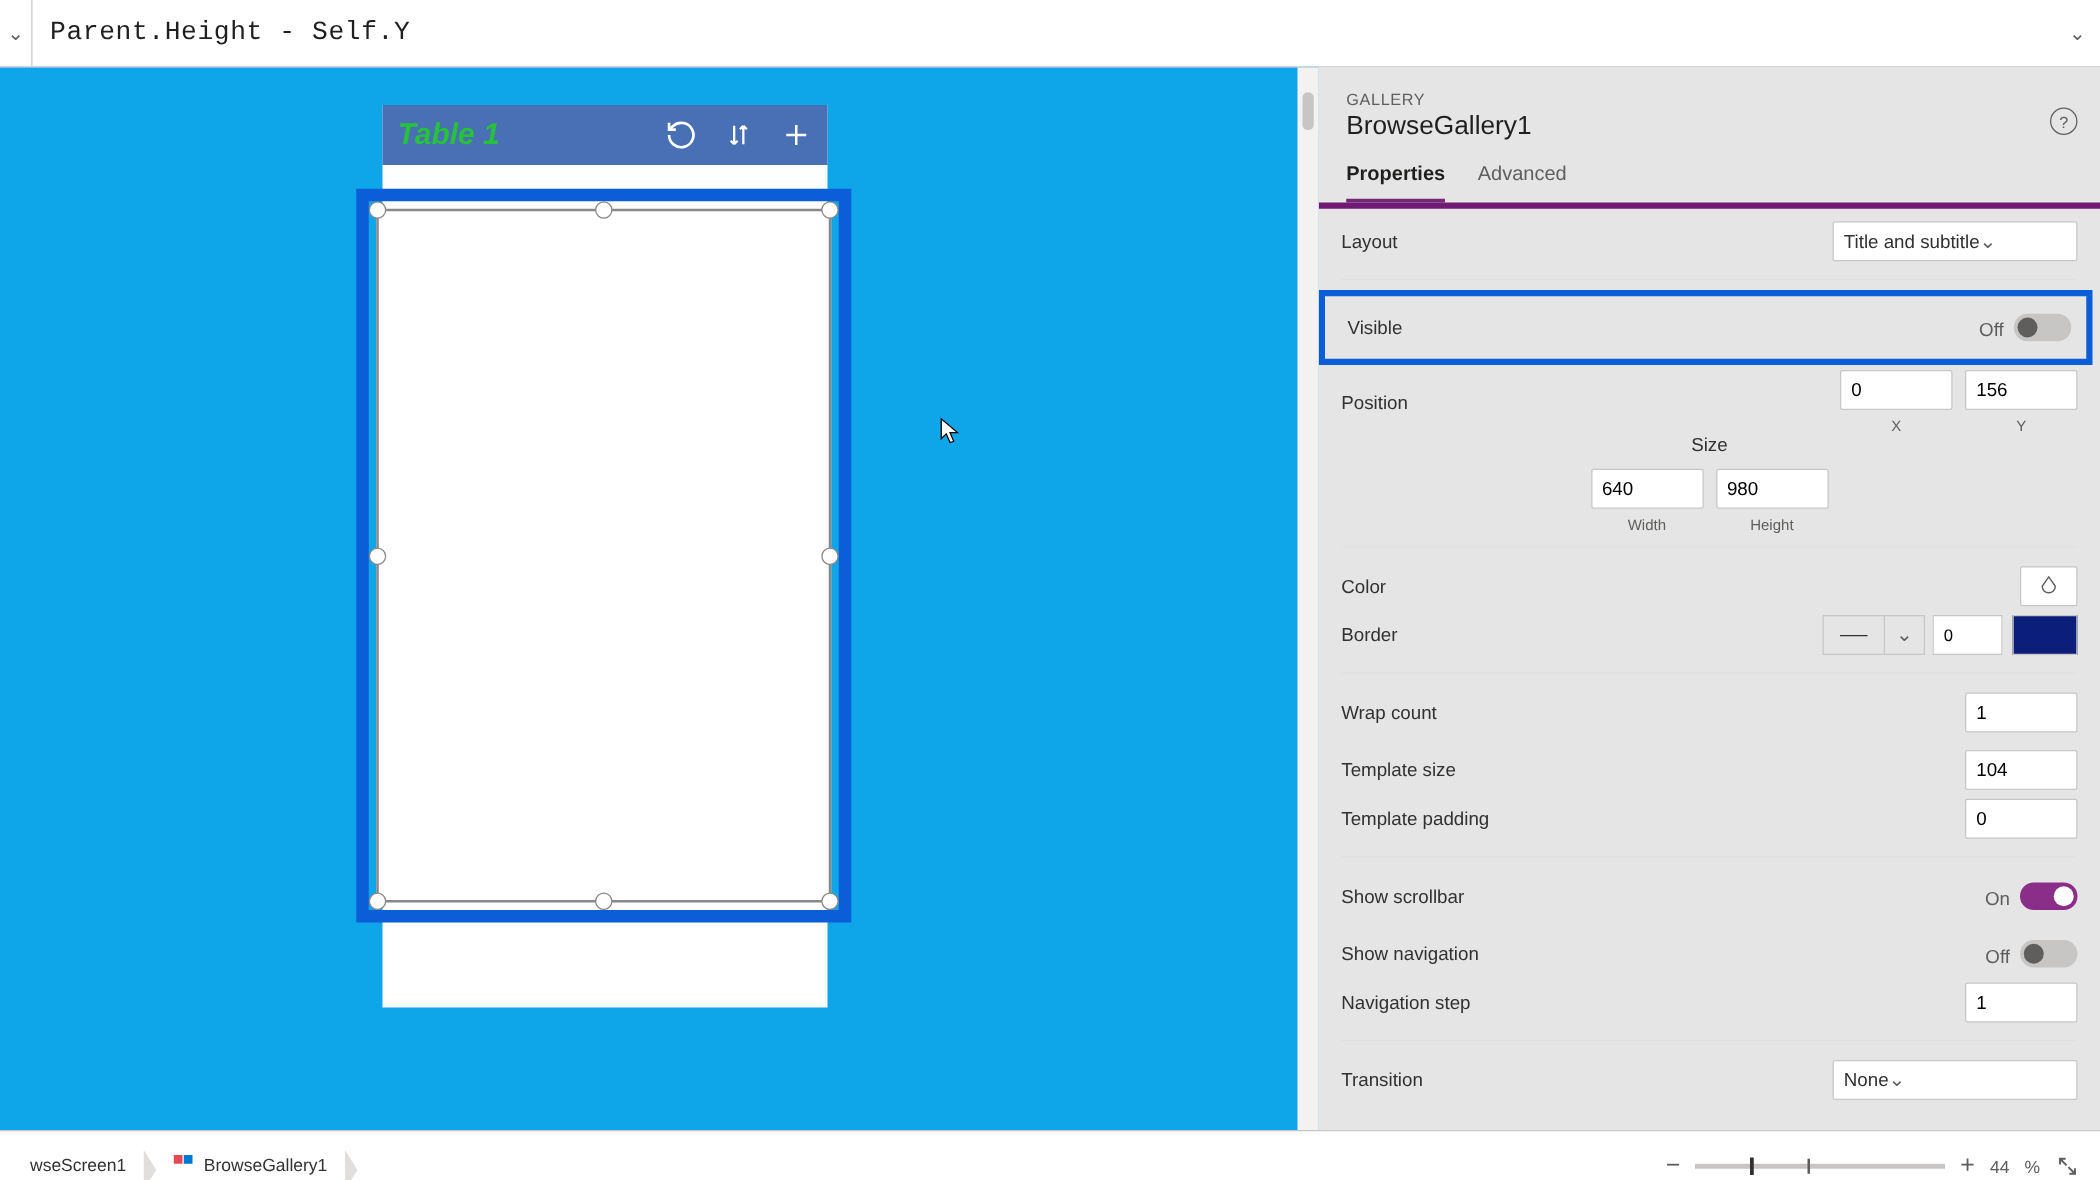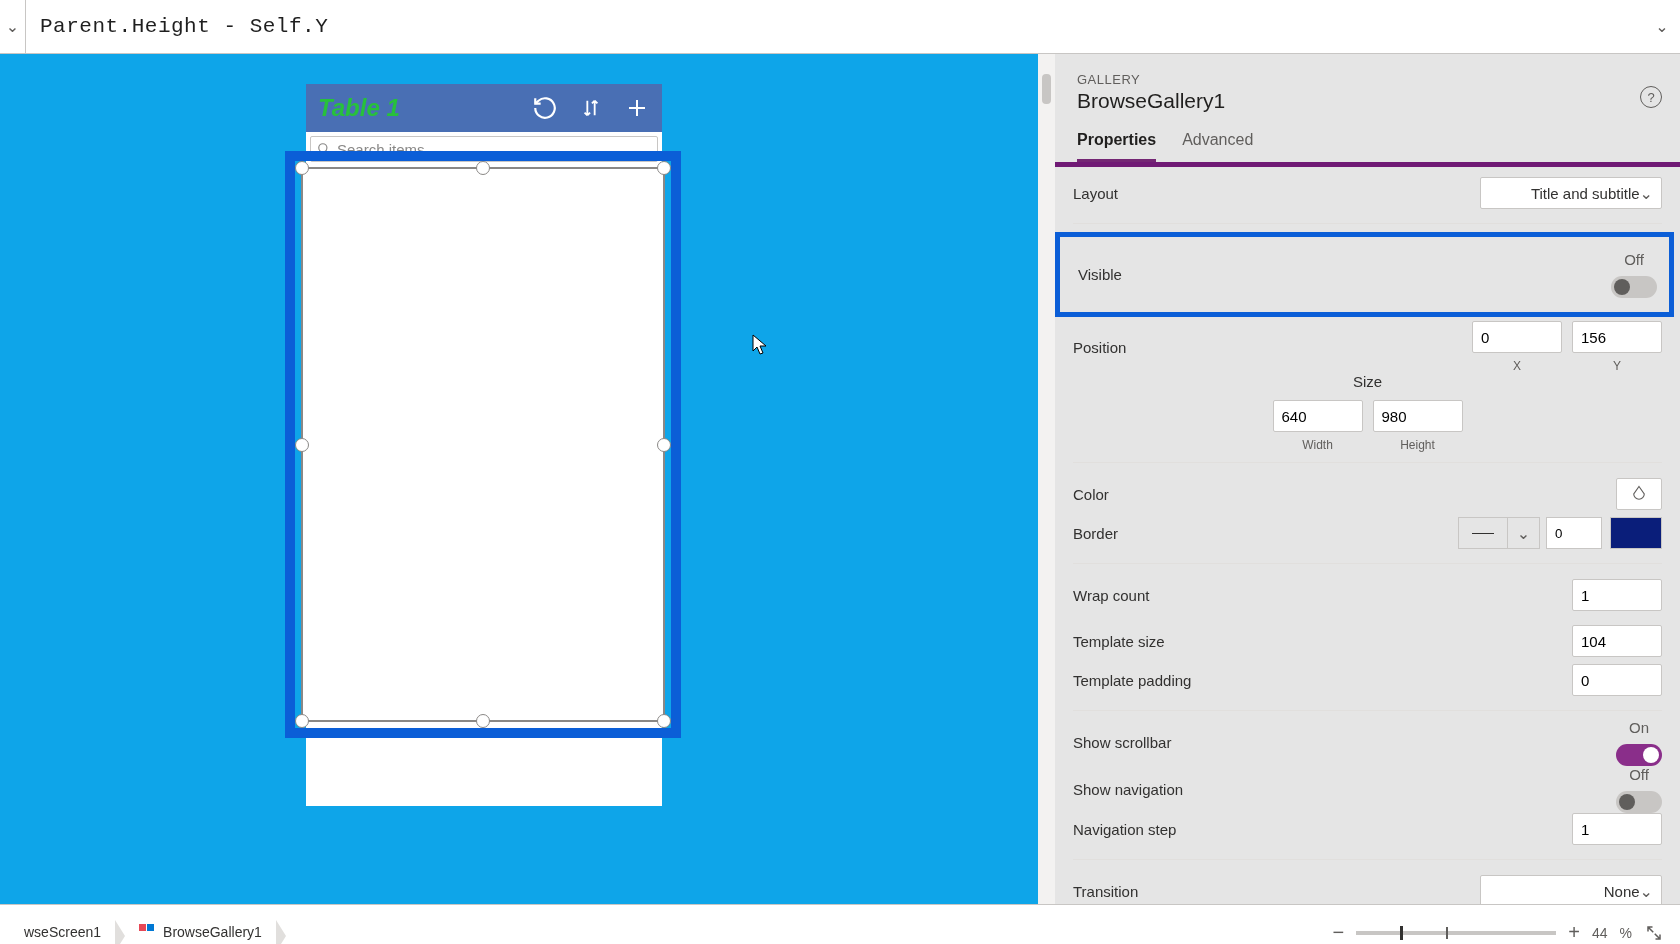--- a/index.html
+++ b/index.html
@@ -205,25 +205,25 @@
   .row {
     display:flex;
     align-items:center;
     min-height:46px;
     gap:10px;
   }
   .row .label { flex:1; color:#323130; }
   .row.section-end { border-bottom:1px solid #e1dfdd; padding-bottom:14px; margin-bottom:8px;}
 
   .select-box {
-    width: 182px;
+    width: 196px;
     height:32px;
     border:1px solid #c8c6c4;
     border-radius:2px;
-    display:flex; align-items:center; justify-content:flex-end;
+    display:flex; align-items:center; justify-content:flex-start;
     padding:0 8px;
     color:#323130;
     font-size:15px;
     background:#fff;
   }
   .mini-input {
     width:90px; height:32px;
     border:1px solid #c8c6c4;
     border-radius:2px;
     padding:0 8px;
@@ -234,21 +234,21 @@
     border:1px solid #c8c6c4;
     border-radius:2px;
     padding:0 8px;
     font-size:15px;
   }
   .pair { display:flex; gap:6px; flex-direction:column; align-items:center;}
   .pair .sub { font-size:12px; color:#605e5c; }
   .pair-wrap { display:flex; gap:10px; }
 
   .toggle {
-    display:flex; align-items:center; gap:8px;flex-direction:column;
+    display:flex; align-items:flex-end; gap:8px;
   }
   .toggle .tlabel{ color:#605e5c; font-size:15px;}
   .switch {
     width:46px; height:22px;
     border-radius:11px;
     background:#c8c6c4;
     position:relative;
   }
   .switch::after{
     content:"";
@@ -402,29 +402,20 @@
           <svg width="22" height="22" viewBox="0 0 24 24" fill="none" stroke="#fff" stroke-width="2">
               <path d="M8 4v16M8 20l-3-3M8 20l3-3"></path>
               <path d="M16 20V4M16 4l-3 3M16 4l3 3"></path>
             </svg>
         </div>
         <div class="hbtn">
           <svg width="24" height="24" viewBox="0 0 24 24" fill="none" stroke="#fff" stroke-width="2">
               <path d="M12 4v16M4 12h16"></path>
             </svg>
         </div>
-      </div>
-      <div class="search">
-        <span>
-          <svg width="14" height="14" viewBox="0 0 24 24" fill="none" stroke="#898887" stroke-width="2">
-              <circle cx="10" cy="10" r="7"></circle>
-              <path d="M21 21l-6-6"></path>
-            </svg>
-        </span>
-        <span>Search items</span>
       </div>
     </div>
 
     <div class="selection-outer">
       <div class="selection-inner">
         <div class="handle h-tl"></div>
         <div class="handle h-tc"></div>
         <div class="handle h-tr"></div>
         <div class="handle h-ml"></div>
         <div class="handle h-mr"></div>

